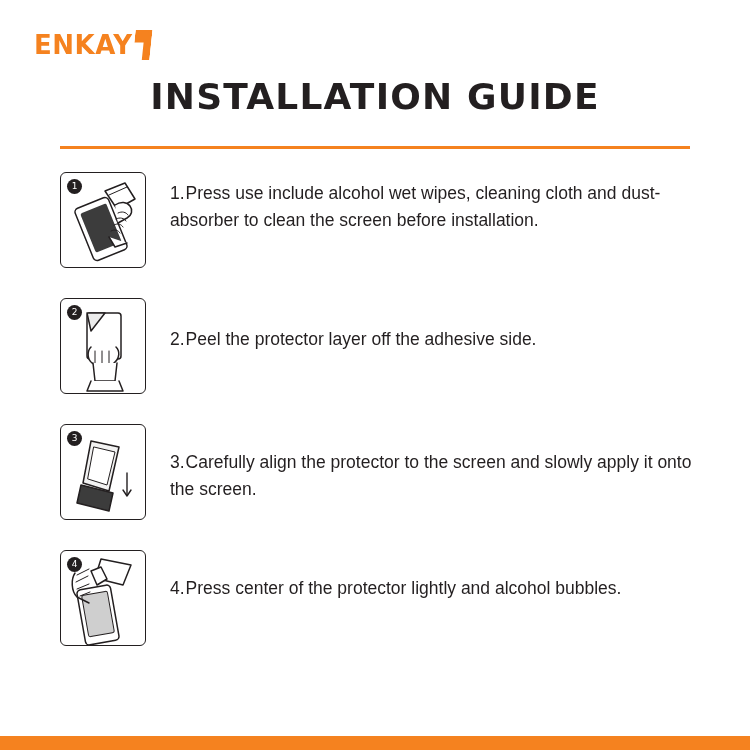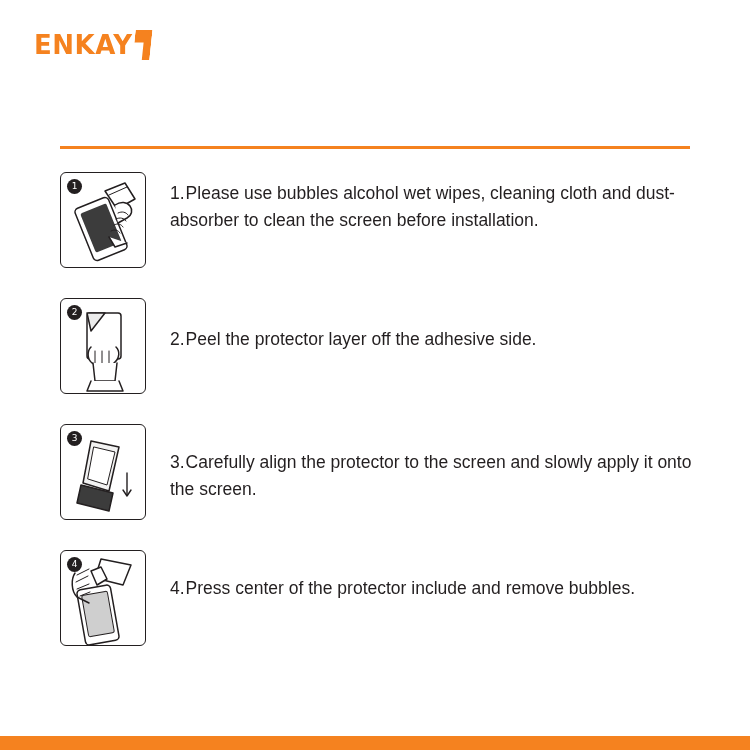--- a/index.html
+++ b/index.html
@@ -147,20 +147,21 @@
 </head>
 <body>
 
 <div class="page">
 
   <div class="brand">
     <span class="brand-text">ENKAY</span>
     <span class="brand-mark"></span>
   </div>
 
+  <div class="title">INSTALLATION GUIDE</div>
   <div class="rule"></div>
 
   <div class="steps">
 
     <div class="step s1">
       <div class="thumb">
         <div class="badge">1</div>
         <svg viewBox="0 0 86 96" width="86" height="96">
           <g fill="none" stroke="#231f20" stroke-width="1.5" stroke-linejoin="round" stroke-linecap="round">
 
@@ -173,21 +174,21 @@
             <path d="M54 32 c6 -4 12 -3 15 1 c3 4 2 9 -3 12 l-9 5" fill="#ffffff"></path>
             <path d="M57 40 c4 -2 8 -1 10 2" stroke-width="1"></path>
             <path d="M55 46 c4 -2 8 -1 10 2" stroke-width="1"></path>
             <path d="M53 52 c4 -2 7 -1 9 2" stroke-width="1"></path>
             <path d="M50 58 c4 -2 7 -1 9 2" stroke-width="1"></path>
             <path d="M48 64 l6 10 l12 -4" fill="#ffffff"></path>
           </g>
         </svg>
       </div>
       <div class="step-text">
-        <span class="num">1.</span><span>Please use bubbles alcohol wet wipes, cleaning cloth and dust-absorber to clean the screen before installation.</span>
+        <span class="num">1.</span><span>Press use include alcohol wet wipes, cleaning cloth and dust-absorber to clean the screen before installation.</span>
       </div>
     </div>
 
     <div class="step s2">
       <div class="thumb">
         <div class="badge">2</div>
         <svg viewBox="0 0 86 96" width="86" height="96">
           <g fill="none" stroke="#231f20" stroke-width="1.5" stroke-linejoin="round" stroke-linecap="round">
 
             <rect x="26" y="14" width="34" height="46" rx="3" fill="#ffffff"></rect>
@@ -244,20 +245,20 @@
             <path d="M30 20 l10 -4 l6 12 l-10 6 z" fill="#ffffff"></path>
             <path d="M16 24 l12 -6" stroke-width="1"></path>
             <path d="M15 31 l12 -6" stroke-width="1"></path>
             <path d="M16 38 l12 -5" stroke-width="1"></path>
             <path d="M19 45 l10 -4" stroke-width="1"></path>
             <path d="M14 22 c-4 6 -4 18 2 24 l12 6" fill="none"></path>
           </g>
         </svg>
       </div>
       <div class="step-text">
-        <span class="num">4.</span><span>Press center of the protector include and remove bubbles.</span>
+        <span class="num">4.</span><span>Press center of the protector lightly and alcohol bubbles.</span>
       </div>
     </div>
 
   </div>
 
   <div class="bottom-bar"></div>
 </div>
 
 </body></html>

